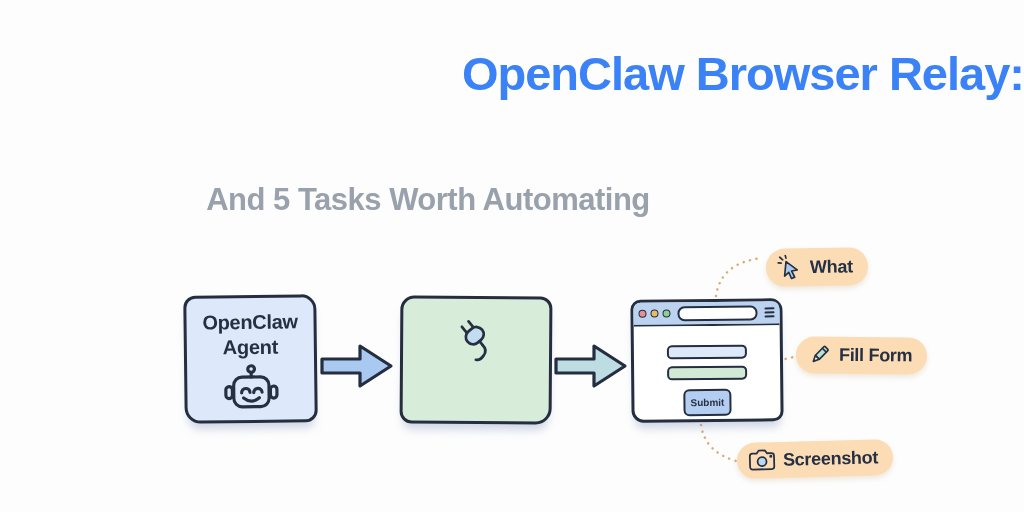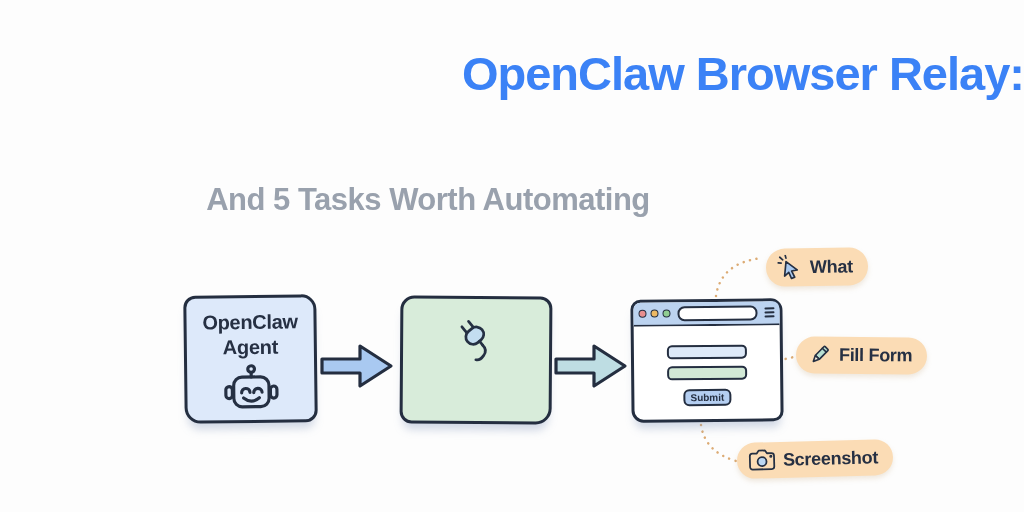--- a/index.html
+++ b/index.html
@@ -71,21 +71,21 @@
   }
   .hamburger{display:flex; flex-direction:column; gap:2px;}
   .hamburger span{display:block; width:10px; height:2px; background:var(--outline); border-radius:1px;}
   .form-field{
     width:80px; height:14px; margin:0 auto;
     border:2.4px solid var(--outline); border-radius:5px; box-sizing:border-box;
   }
   .field-1{margin-top:19px; background:#dde9f8;}
   .field-2{margin-top:7px; background:#d2e9d6;}
   .submit-btn{
-    width:48px; height:17px; margin:9px auto 0;
+    width:48px; height:27px; margin:9px auto 0;
     background:#b4cef1; border:2.2px solid var(--outline); border-radius:6px;
     display:flex; align-items:center; justify-content:center;
     font-size:10px; font-weight:700; color:var(--ink); box-sizing:border-box;
   }
   
   .callout{
     position:absolute; display:flex; align-items:center; gap:7px;
     background:#fbdcb5; border-radius:20px; padding:6px 15px 6px 11px;
     font-weight:700; font-size:18px; color:var(--ink); letter-spacing:-0.3px;
     box-shadow:0 3px 5px rgba(200,170,130,.25);

